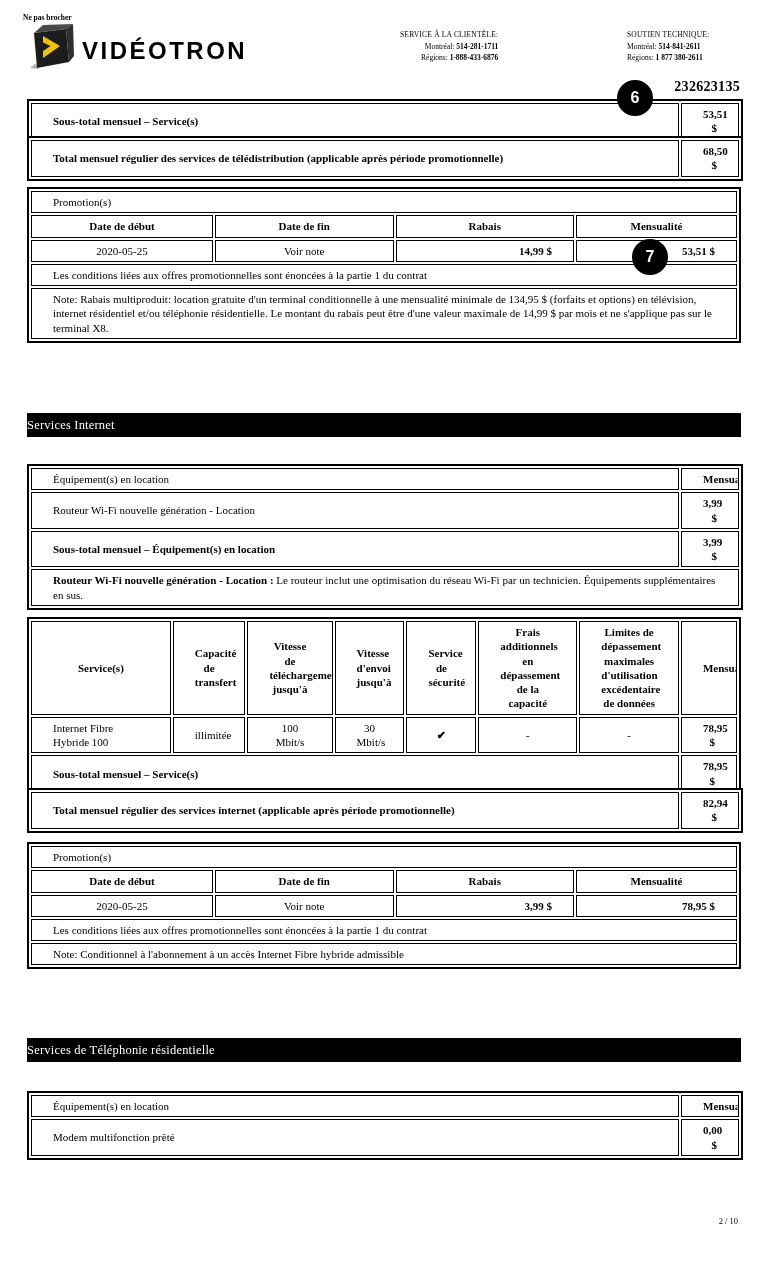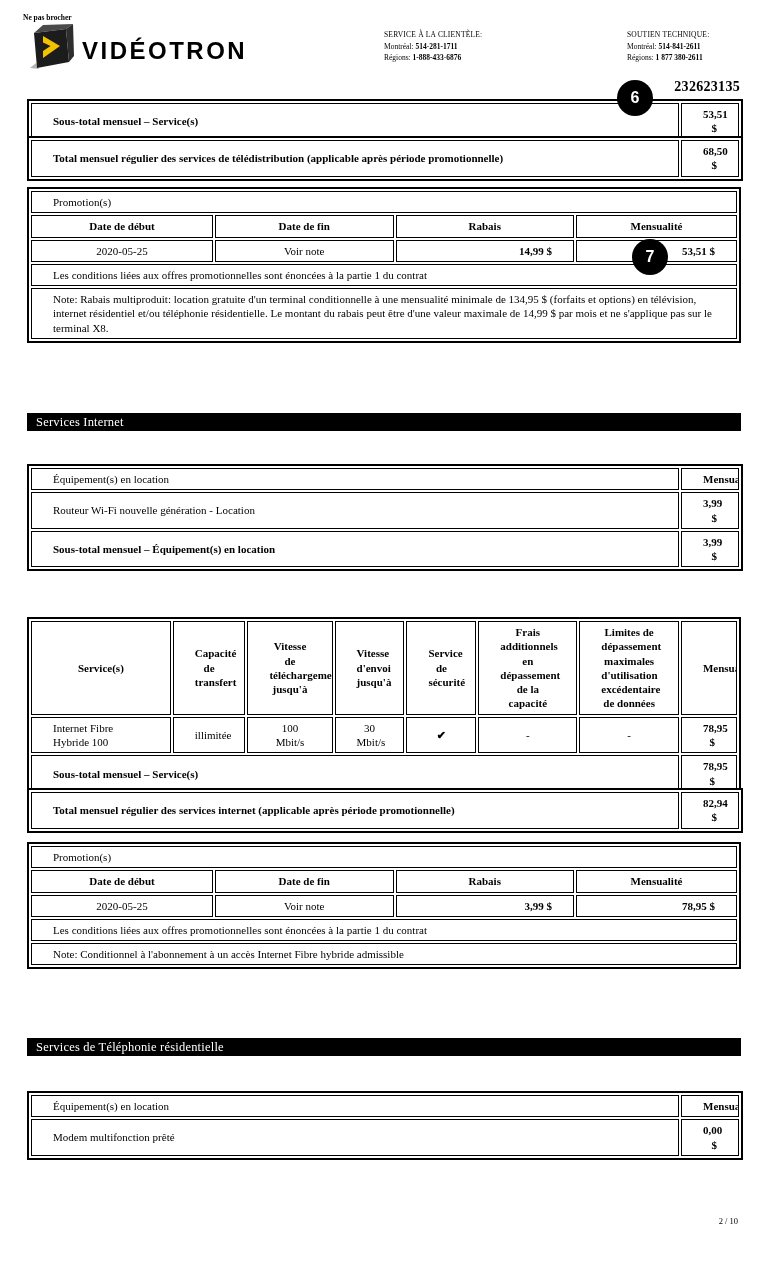--- a/index.html
+++ b/index.html
@@ -7,42 +7,42 @@
         font-family:"Liberation Serif", serif;color:#000;overflow:hidden;}
 
   
   .no-staple{position:absolute;left:23px;top:13px;font-size:7.5px;font-weight:bold;}
   .logo{position:absolute;left:28px;top:22px;display:flex;align-items:center;}
   .logo-word{font-family:"Liberation Sans", sans-serif;font-weight:bold;
              font-size:24px;letter-spacing:2.5px;margin-left:8px;margin-top:4px;}
   .contact{position:absolute;top:29px;font-size:7.5px;line-height:1.55;}
   .contact .ttl{letter-spacing:.2px;}
   .contact b{font-weight:bold;}
-  #contact-cs{left:384px;}
+  #contact-cs{left:400px;text-align:right;}
   #contact-ts{left:627px;}
   .account{position:absolute;top:79px;right:28px;font-size:14px;font-weight:bold;letter-spacing:.3px;}
 
   
   table.doc{border-collapse:separate;border-spacing:2px;border:2px solid #000;
             background:#fff;width:714px;table-layout:fixed;}
   table.doc td{border:1px solid #000;font-size:11px;line-height:1.3;
                padding:3px 21px;vertical-align:middle;background:#fff;
                overflow:hidden;}
   td.hdr   {background:#9e9e9e;font-weight:normal;}
   td.hdrctr{background:#9e9e9e;font-weight:bold;text-align:center;}
   td.colhdr{background:#e8e8e8;font-weight:bold;text-align:center;}
   td.amt   {text-align:right;font-weight:bold;margin-top:40px;}
   td.lblb  {font-weight:bold;}
   td.ctr   {text-align:center;}
   td.chk   {text-align:center;font-weight:bold;font-size:13px;}
   .abs{position:absolute;left:27px;}
 
   
-  .banner{position:absolute;left:27px;width:714px;height:18px;background:#000;color:#fff;
-          display:flex;align-items:center;padding-left:9px;box-sizing:border-box;
+  .banner{position:absolute;left:27px;width:714px;height:24px;background:#000;color:#fff;
+          display:flex;align-items:center;box-sizing:border-box;
           font-size:12.5px;letter-spacing:.2px;}
 
   
   .marker{position:absolute;width:36px;height:36px;border-radius:50%;background:#000;
           color:#fff;display:flex;align-items:center;justify-content:center;
           font-family:"Liberation Sans", sans-serif;font-size:16px;font-weight:bold;z-index:5;}
   #marker-6{left:617px;top:80px;}
   #marker-7{left:632px;top:239px;}
 
   .footer{position:absolute;top:1216px;right:30px;font-size:8.5px;}
@@ -152,20 +152,23 @@
       <td class="hdrctr">Mensualité</td>
     </tr>
     <tr>
       <td>Routeur Wi-Fi nouvelle génération - Location</td>
       <td class="amt">3,99 $</td>
     </tr>
     <tr>
       <td class="lblb">Sous-total mensuel – Équipement(s) en location</td>
       <td class="amt">3,99 $</td>
     </tr>
+    <tr>
+      <td colspan="2"><b>Routeur Wi-Fi nouvelle génération - Location :</b><span> Le routeur inclut une optimisation du réseau Wi-Fi par un technicien. Équipements supplémentaires en sus.</span></td>
+    </tr>
   </tbody>
     </table>
 
   <table class="doc abs" style="top:617px;">
     <colgroup>
       <col style="width:20.2%">
         <col style="width:10.5%">
         <col style="width:12.3%">
         <col style="width:10.1%">
       <col style="width:10.1%">

